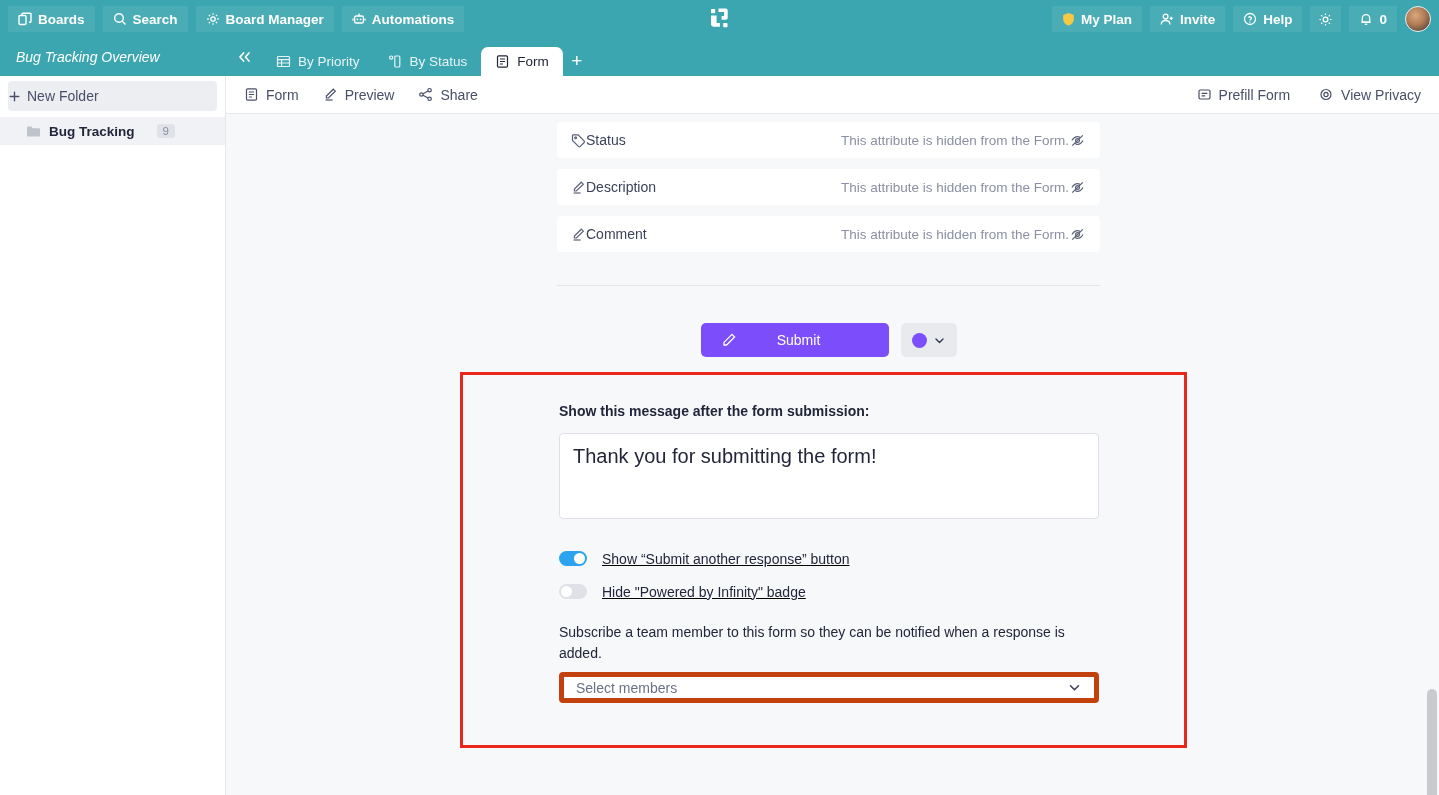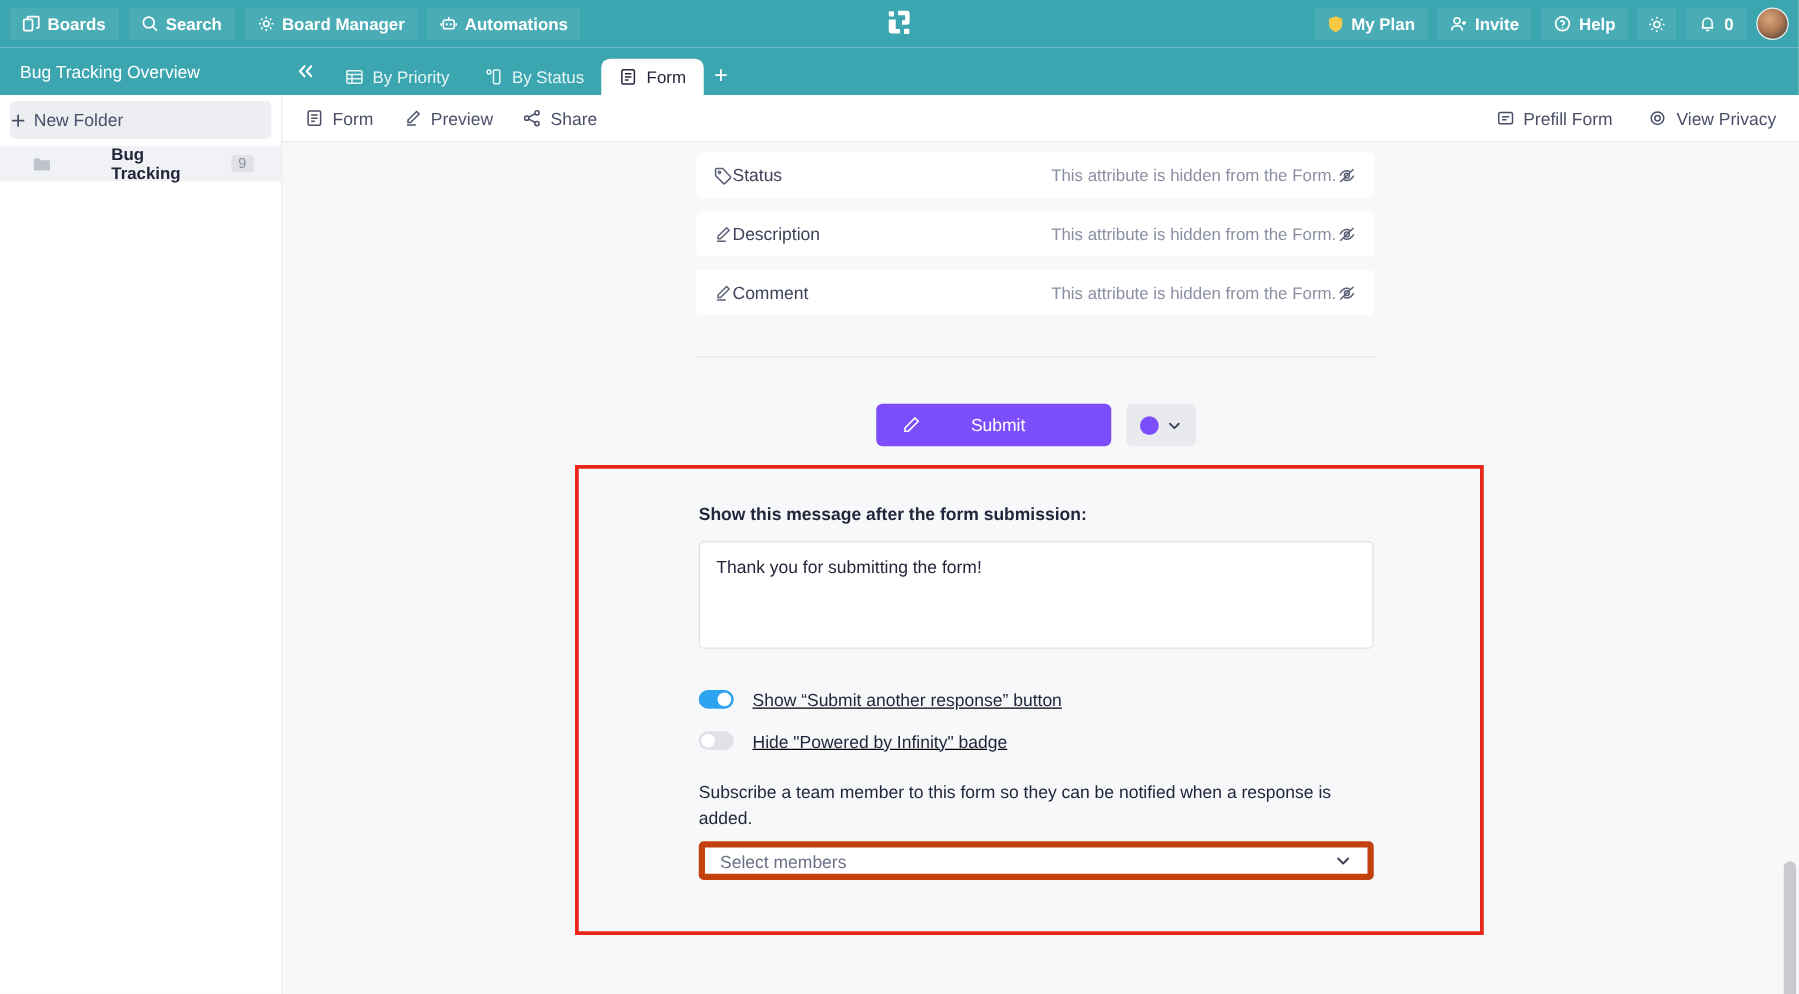--- a/index.html
+++ b/index.html
@@ -47,21 +47,21 @@
   .tabstrip {
     position: absolute; top: 38px; left: 0;
     width: 1439px; height: 38px;
     background: #3ba6b0;
     display: flex; align-items: flex-end;
   }
   .board-title {
     width: 226px; height: 38px;
     display: flex; align-items: center;
     padding-left: 16px;
-    color: #ffffff; font-size: 14px;
+    color: #ffffff; font-size: 14px; font-style: italic;
   }
   .collapse-btn {
     width: 36px; height: 38px;
     display: flex; align-items: center; justify-content: center;
     color: #ffffff; font-size: 17px; font-weight: bold;
     cursor: pointer;
   }
   .tab {
     display: flex; align-items: center; gap: 7px;
     height: 30px; padding: 0 14px;
@@ -96,21 +96,20 @@
     gap: 6px;
     color: #4a4f68; font-size: 14px;
     cursor: pointer;
   }
   .folder-row {
     margin-top: 6px; height: 28px;
     background: #f1f2f5;
     display: flex; align-items: center;
     padding: 0 12px 0 26px;
     cursor: pointer;
-    gap: 40px;
   }
   .folder-name { font-size: 13.5px; font-weight: bold; color: #23263b; margin-left: 8px; }
   .folder-count {
     margin-left: auto; margin-right: 38px;
     background: #e0e2e7; color: #8b8fa3;
     font-size: 11.5px; border-radius: 3px;
     padding: 1px 6px;
   }
 
   
@@ -193,21 +192,21 @@
   .hl-inner { padding: 28px 96px 0 96px; }
   .hl-label {
     font-size: 14px; font-weight: bold; color: #23263b;
     margin-bottom: 14px;
   }
   .msg-box {
     width: 540px; height: 86px;
     background: #ffffff;
     border: 1px solid #dfe1e7; border-radius: 4px;
     padding: 11px 13px;
-    font-size: 14px; color: #23263b;
+    font-size: 20px; color: #23263b;
     font-family: "Liberation Sans", sans-serif;
     resize: none;
     outline: none;
   }
   .toggles { margin-top: 19px; text-decoration: underline; }
   .toggle-row {
     display: flex; align-items: center; gap: 15px;
     height: 33px;
   }
   .tgl {

